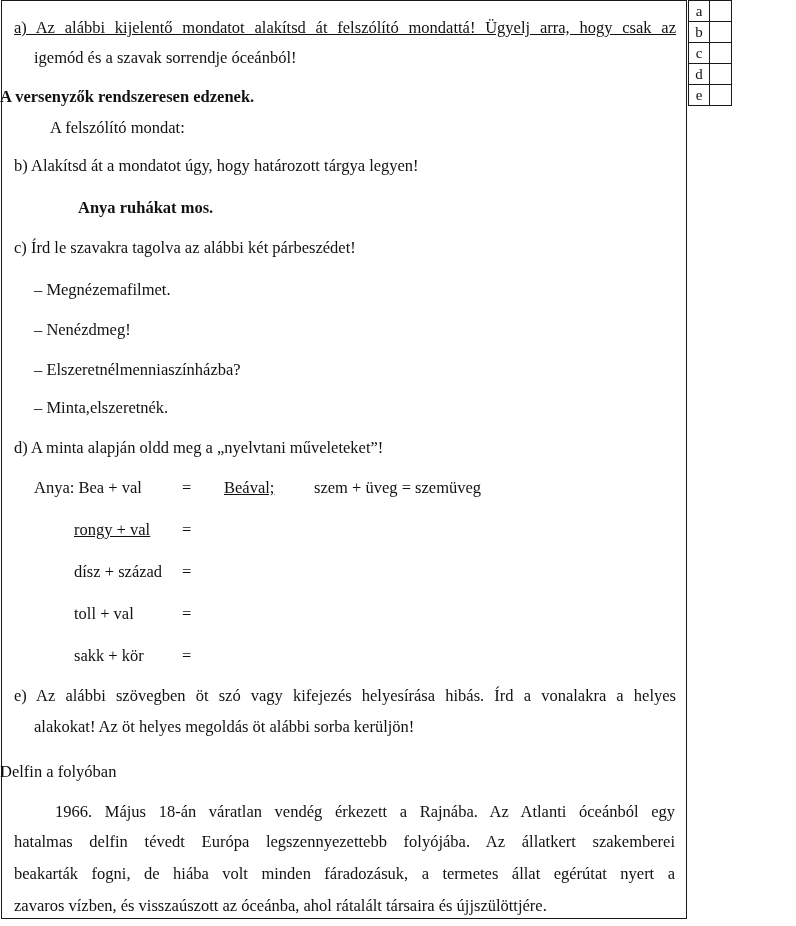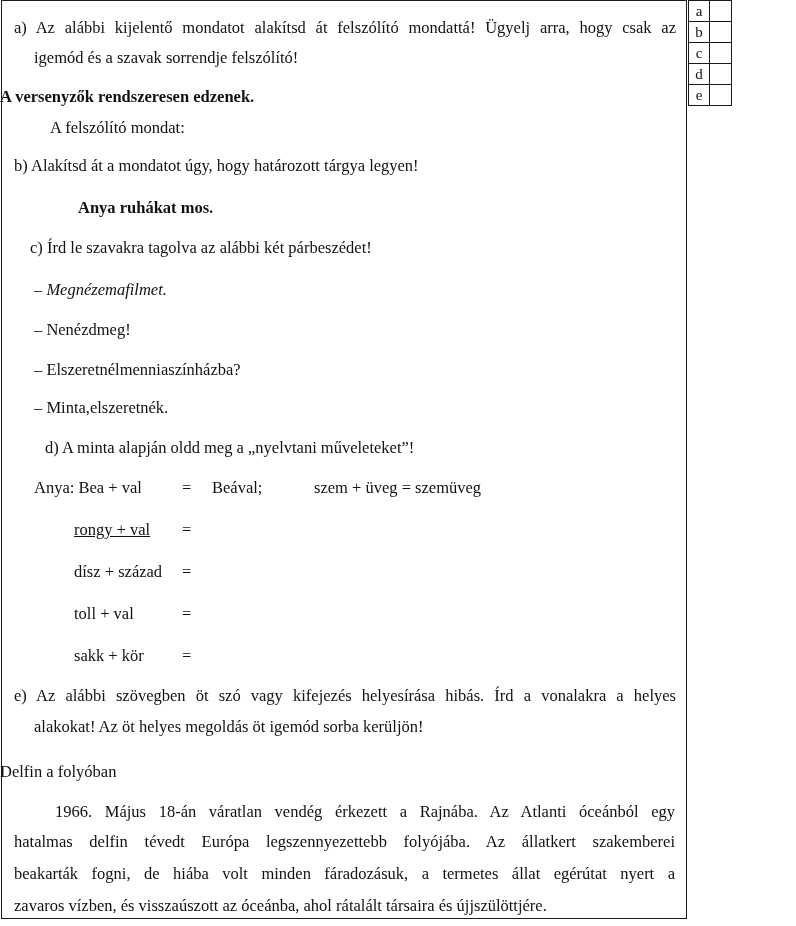--- a/index.html
+++ b/index.html
@@ -54,56 +54,56 @@
     <td>d</td>
     <td class="val"></td>
   </tr>
   <tr>
     <td>e</td>
     <td class="val"></td>
   </tr>
 </tbody>
   </table>
 
-<div class="line just" style="left:14px; top:18px; width:662px;">a) Az alábbi kijelentő mondatot alakítsd át felszólító mondattá! Ügyelj arra, hogy csak az</div>
-<div class="line" style="left:34px; top:48px;">igemód és a szavak sorrendje felszólító!</div>
+<div class="line just" style="left:14px; top:18px; width:662px;text-decoration:underline;">a) Az alábbi kijelentő mondatot alakítsd át felszólító mondattá! Ügyelj arra, hogy csak az</div>
+<div class="line" style="left:34px; top:48px;">igemód és a szavak sorrendje óceánból!</div>
 <div class="line bold center" style="left:0px; top:87px; width:688px;">A versenyzők rendszeresen edzenek.</div>
 <div class="line" style="left:50px; top:118px;">A felszólító mondat:</div>
 
 <div class="line" style="left:14px; top:156px;">b) Alakítsd át a mondatot úgy, hogy határozott tárgya legyen!</div>
 <div class="line bold" style="left:34px; top:198px;margin-left:44px;">Anya ruhákat mos.</div>
 
-<div class="line" style="left:14px; top:238px;margin-left:16px;">c) Írd le szavakra tagolva az alábbi két párbeszédet!</div>
-<div class="line" style="left:34px; top:280px;font-style:italic;">– Megnézemafilmet.</div>
+<div class="line" style="left:14px; top:238px;">c) Írd le szavakra tagolva az alábbi két párbeszédet!</div>
+<div class="line" style="left:34px; top:280px;">– Megnézemafilmet.</div>
 <div class="line" style="left:34px; top:320px;">– Nenézdmeg!</div>
 <div class="line" style="left:34px; top:360px;">– Elszeretnélmenniaszínházba?</div>
 <div class="line" style="left:34px; top:398px;">– Minta,elszeretnék.</div>
 
-<div class="line" style="left:14px; top:438px;margin-left:31px;">d) A minta alapján oldd meg a „nyelvtani műveleteket”!</div>
+<div class="line" style="left:14px; top:438px;">d) A minta alapján oldd meg a „nyelvtani műveleteket”!</div>
 <div class="op" style="left:34px; top:478px;">Anya: Bea + val</div>
 <div class="op" style="left:182px; top:478px;">=</div>
-<div class="op" style="left:212px; top:478px;">Beával;</div>
+<div class="op" style="left:224px; top:478px;text-decoration:underline;">Beával;</div>
 <div class="op" style="left:314px; top:478px;">szem + üveg = szemüveg</div>
 
 <div class="op" style="left:74px; top:520px;text-decoration:underline;">rongy + val</div>
 <div class="op" style="left:182px; top:520px;">=</div>
 <div class="op" style="left:212px; top:520px; width:440px; height:20px;"></div>
 
 <div class="op" style="left:74px; top:562px;">dísz + század</div>
 <div class="op" style="left:182px; top:562px;">=</div>
 <div class="op" style="left:212px; top:562px; width:440px; height:20px;"></div>
 
 <div class="op" style="left:74px; top:604px;">toll + val</div>
 <div class="op" style="left:182px; top:604px;">=</div>
 <div class="op" style="left:212px; top:604px; width:440px; height:20px;"></div>
 
 <div class="op" style="left:74px; top:646px;">sakk + kör</div>
 <div class="op" style="left:182px; top:646px;">=</div>
 <div class="op" style="left:212px; top:646px; width:440px; height:20px;"></div>
 
 <div class="line just" style="left:14px; top:686px; width:662px;">e) Az alábbi szövegben öt szó vagy kifejezés helyesírása hibás. Írd a vonalakra a helyes</div>
-<div class="line" style="left:34px; top:717px;">alakokat! Az öt helyes megoldás öt igemód sorba kerüljön!</div>
+<div class="line" style="left:34px; top:717px;">alakokat! Az öt helyes megoldás öt alábbi sorba kerüljön!</div>
 <div class="line center" style="left:0px; top:762px; width:688px;">Delfin a folyóban</div>
 
 <div class="line just" style="left:55px; top:802px; width:620px;">1966. Május 18-án váratlan vendég érkezett a Rajnába. Az Atlanti óceánból egy</div>
 <div class="line just" style="left:14px; top:832px; width:661px;">hatalmas delfin tévedt Európa legszennyezettebb folyójába. Az állatkert szakemberei</div>
 <div class="line just" style="left:14px; top:864px; width:661px;">beakarták fogni, de hiába volt minden fáradozásuk, a termetes állat egérútat nyert a</div>
 <div class="line" style="left:14px; top:896px;">zavaros vízben, és visszaúszott az óceánba, ahol rátalált társaira és újjszülöttjére.</div>
 
 </body></html>

